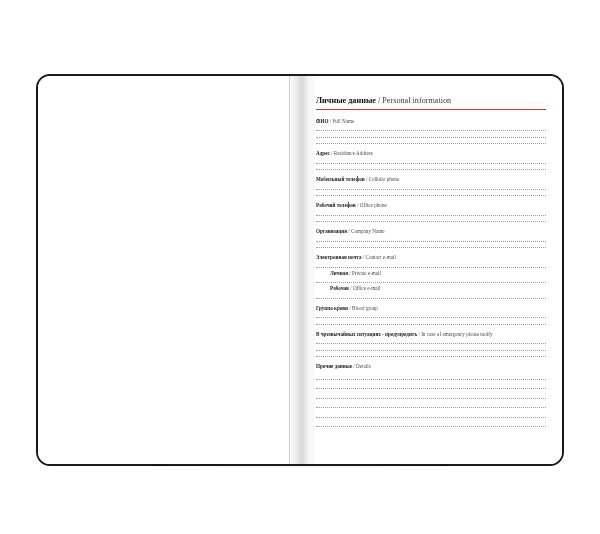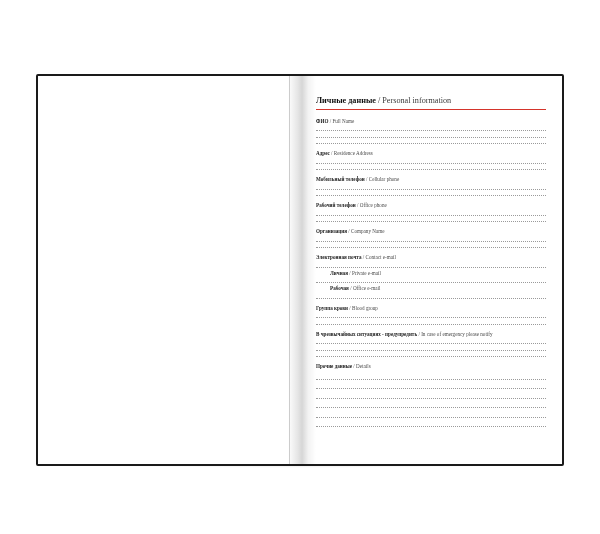--- a/index.html
+++ b/index.html
@@ -23,21 +23,21 @@
 
   
   .notebook {
     position: absolute;
     left: 36px;
     top: 74px;
     width: 528px;
     height: 392px;
     background: #ffffff;
     border: 2px solid #1a1a1a;
-    border-radius: 2px;
+    border-radius: 14px;
     box-sizing: border-box;
     display: flex;
     overflow: hidden;
   }
 
   .page {
     position: relative;
     box-sizing: border-box;
     height: 100%;
     background: #ffffff;

